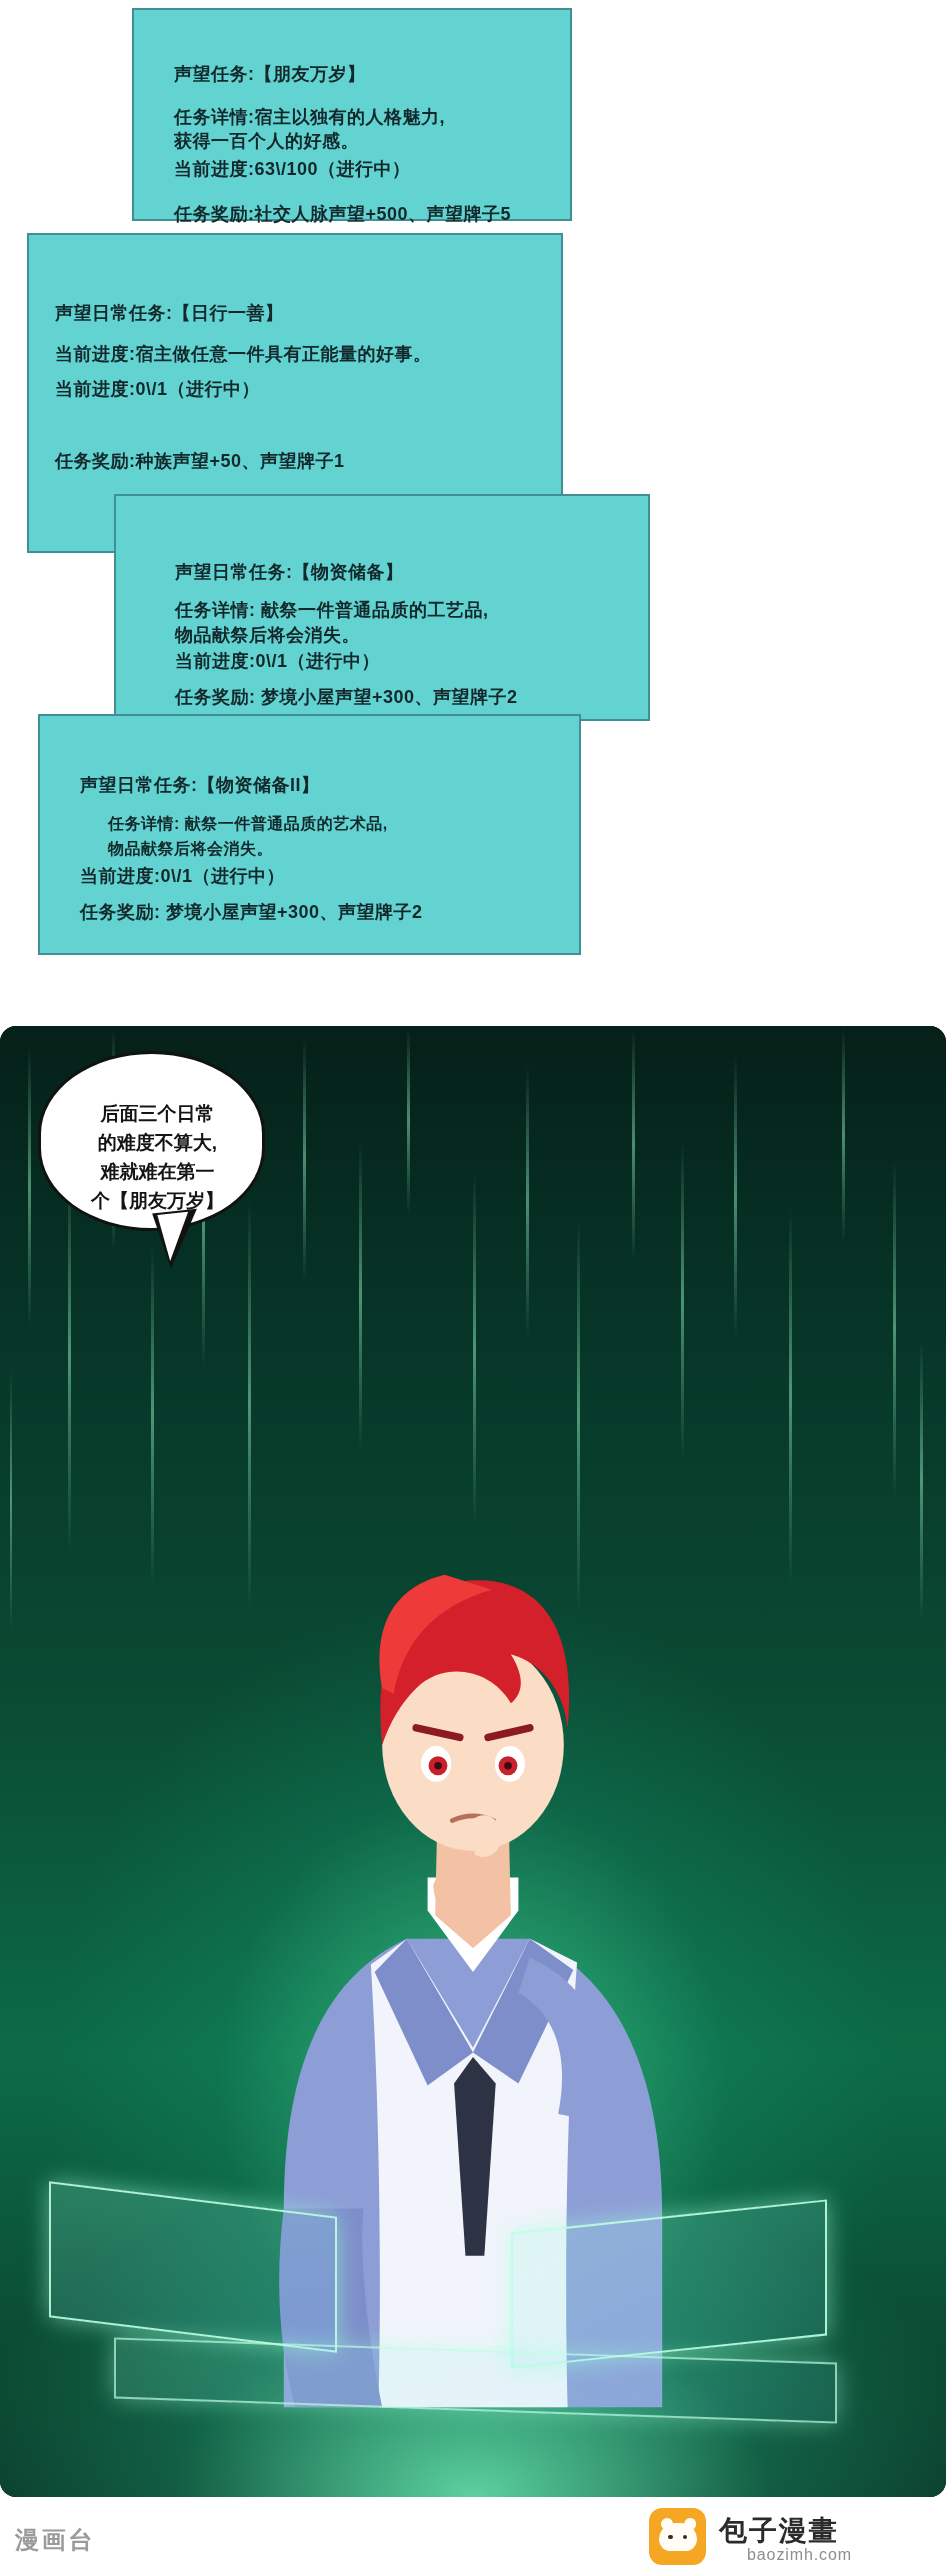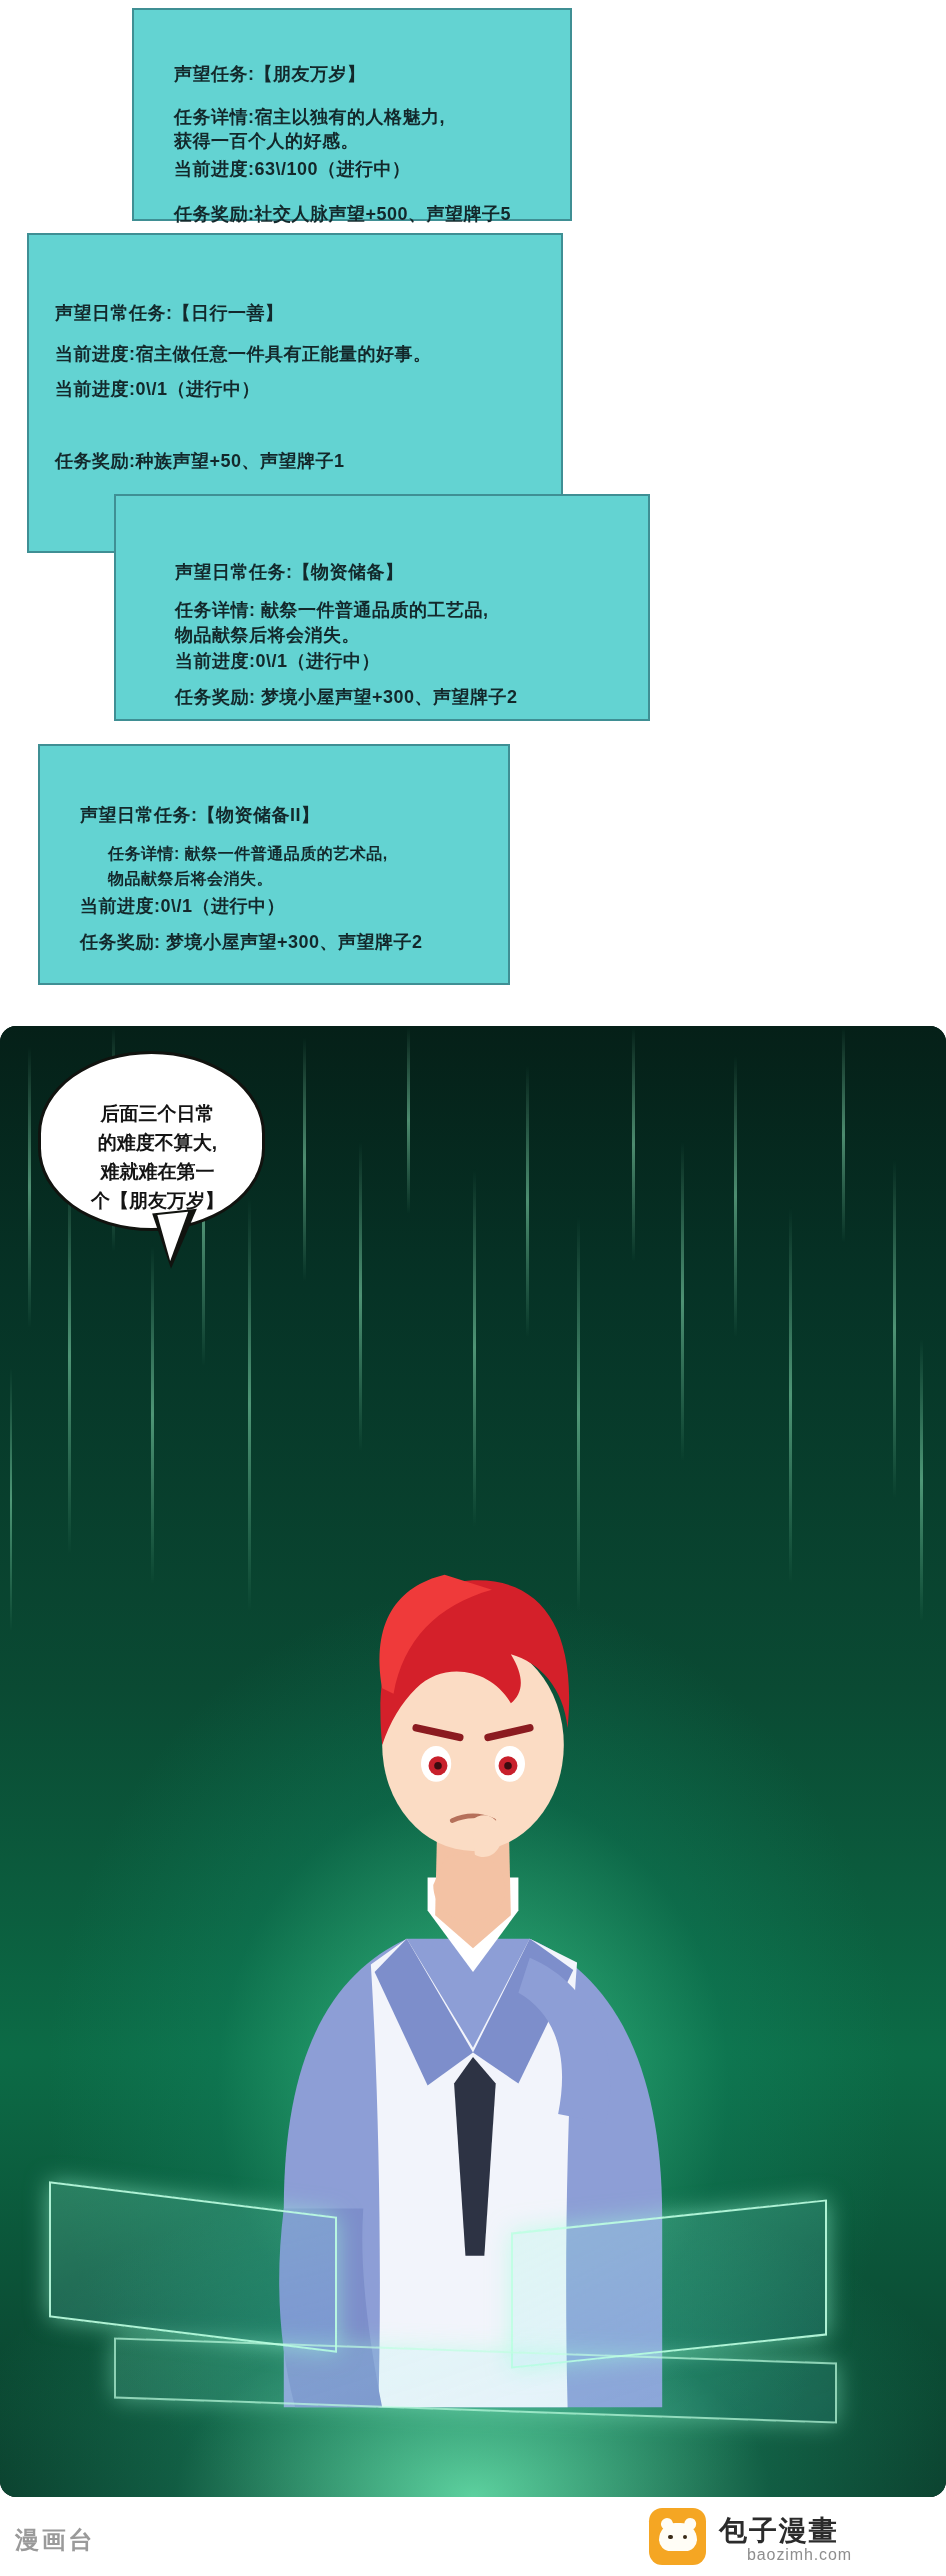--- a/index.html
+++ b/index.html
@@ -36,21 +36,21 @@
     position: absolute;
     white-space: pre;
     font-weight: bold;
     letter-spacing: 0.5px;
     color: #13282b;
   }
 
   .panel-1 { left: 132px; top: 7.6px;   width: 440px; height: 213px; }
   .panel-2 { left: 26.5px;  top: 233px; width: 536px; height: 320px; text-decoration: underline; }
   .panel-3 { left: 114px; top: 494px; width: 536px; height: 227px; }
-  .panel-4 { left: 38px;  top: 744px; width: 472px; height: 241px; }
+  .panel-4 { left: 38px;  top: 714px; width: 543px; height: 241px; }
 
   
   .p1-l1 { left: 40px; top: 52px;  font-size: 18px; }
   .p1-l2 { left: 40px; top: 95px; font-size: 18px; line-height: 24.6px; }
   .p1-l3 { left: 40px; top: 147px; font-size: 18px; }
   .p1-l4 { left: 40px; top: 192px; font-size: 18px; }
 
   .p2-l1 { left: 26.5px; top: 66px;  font-size: 18px; }
   .p2-l2 { left: 26.5px; top: 107px; font-size: 18px; }
   .p2-l3 { left: 26.5px; top: 142px; font-size: 18px; }

